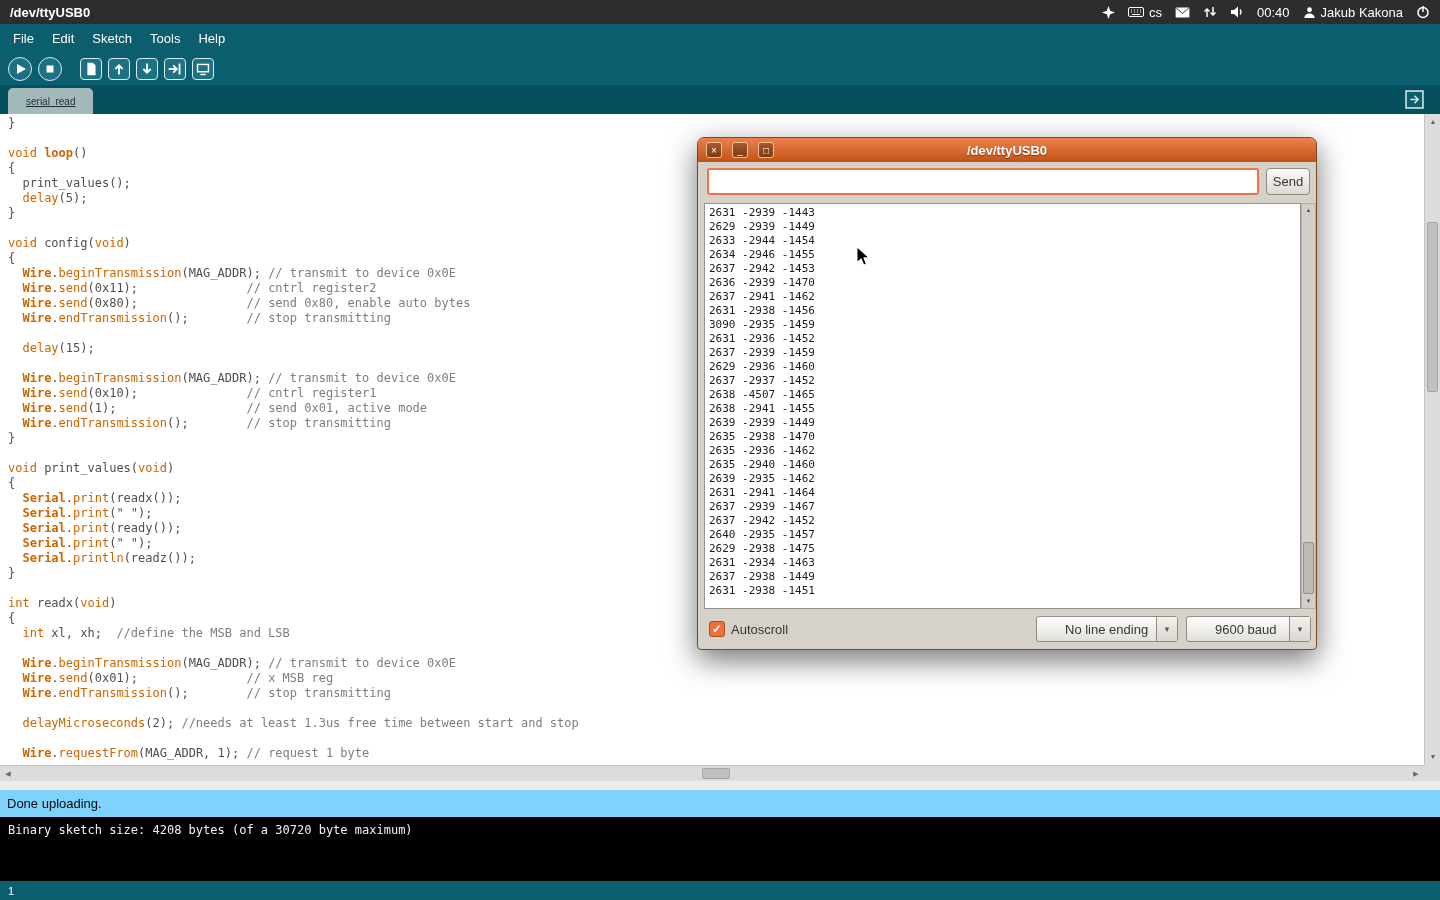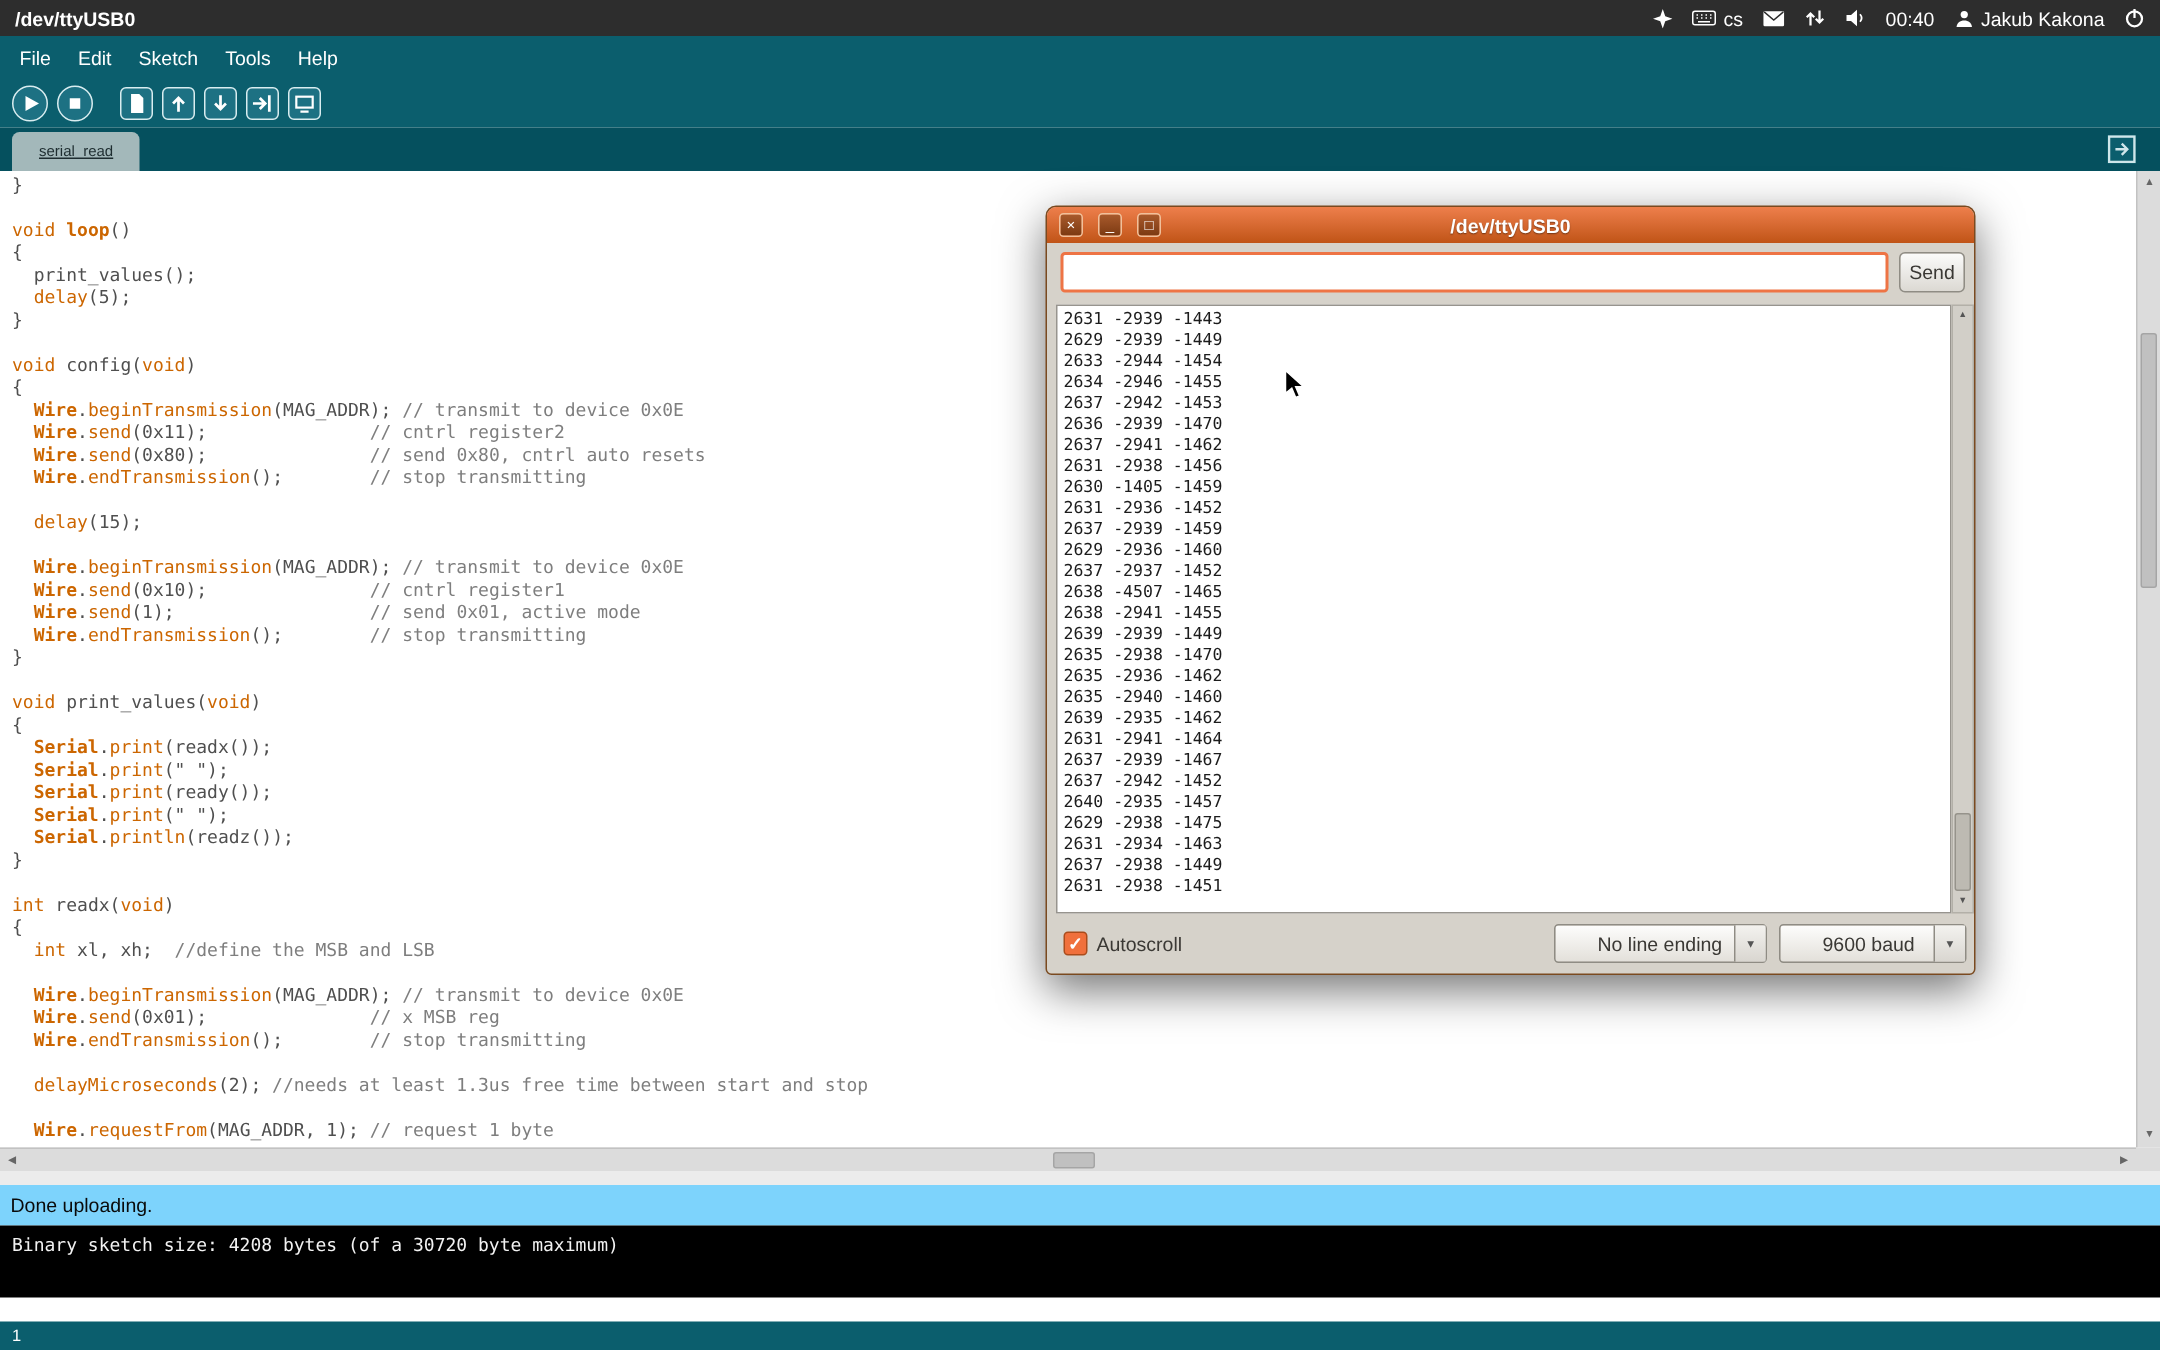--- a/index.html
+++ b/index.html
@@ -67,21 +67,21 @@
   .corner { position:absolute; top:765px; left:1424px; width:16px; height:16px;
             background:#dcdcdc; }
 
   .gap-strip { position:absolute; top:781px; left:0; width:1440px; height:9px;
                background:#ececec; }
 
   
   .status-bar { position:absolute; top:790px; left:0; width:1440px; height:27px;
                 background:#7dd3fc; color:#0a0a0a; display:flex; align-items:center;
                 padding-left:7px; font-size:13px; }
-  .console { position:absolute; top:817px; left:0; width:1440px; height:48px;
+  .console { position:absolute; top:817px; left:0; width:1440px; height:64px;
              background:#000; color:#f2f2f2; font-family:"DejaVu Sans Mono", monospace;
              font-size:12px; padding:6px 8px; }
   .footer { position:absolute; top:881px; left:0; width:1440px; height:19px;
             background:#0b5e6d; color:#fff; font-size:11px; display:flex;
             align-items:center; padding-left:8px; }
 
   
   .sm-window { position:absolute; left:697px; top:137px; width:620px; height:513px;
                background:#d6d2ca; border:1px solid #7a4a20;
                border-radius:7px 7px 4px 4px;
@@ -258,21 +258,21 @@
         <div class="code-line"><span class="kw">void</span> <span class="kwb">loop</span>()</div>
         <div class="code-line">{</div>
         <div class="code-line">  print_values();</div>
         <div class="code-line">  <span class="fn">delay</span>(5);</div>
         <div class="code-line">}</div>
         <div class="code-line"></div>
         <div class="code-line"><span class="kw">void</span> config(<span class="kw">void</span>)</div>
         <div class="code-line">{</div>
         <div class="code-line">  <span class="kwb">Wire</span>.<span class="fn">beginTransmission</span>(MAG_ADDR); <span class="cm">// transmit to device 0x0E</span></div>
         <div class="code-line">  <span class="kwb">Wire</span>.<span class="fn">send</span>(0x11);               <span class="cm">// cntrl register2</span></div>
-        <div class="code-line">  <span class="kwb">Wire</span>.<span class="fn">send</span>(0x80);               <span class="cm">// send 0x80, cntrl auto resets</span></div>
+        <div class="code-line">  <span class="kwb">Wire</span>.<span class="fn">send</span>(0x80);               <span class="cm">// send 0x80, enable auto bytes</span></div>
         <div class="code-line">  <span class="kwb">Wire</span>.<span class="fn">endTransmission</span>();        <span class="cm">// stop transmitting</span></div>
         <div class="code-line"></div>
         <div class="code-line">  <span class="fn">delay</span>(15);</div>
         <div class="code-line"></div>
         <div class="code-line">  <span class="kwb">Wire</span>.<span class="fn">beginTransmission</span>(MAG_ADDR); <span class="cm">// transmit to device 0x0E</span></div>
         <div class="code-line">  <span class="kwb">Wire</span>.<span class="fn">send</span>(0x10);               <span class="cm">// cntrl register1</span></div>
         <div class="code-line">  <span class="kwb">Wire</span>.<span class="fn">send</span>(1);                  <span class="cm">// send 0x01, active mode</span></div>
         <div class="code-line">  <span class="kwb">Wire</span>.<span class="fn">endTransmission</span>();        <span class="cm">// stop transmitting</span></div>
         <div class="code-line">}</div>
         <div class="code-line"></div>
@@ -338,21 +338,21 @@
     <button class="sm-send">Send</button>
     <div class="sm-text">
         <div class="sm-line">2631 -2939 -1443</div>
         <div class="sm-line">2629 -2939 -1449</div>
         <div class="sm-line">2633 -2944 -1454</div>
         <div class="sm-line">2634 -2946 -1455</div>
         <div class="sm-line">2637 -2942 -1453</div>
         <div class="sm-line">2636 -2939 -1470</div>
         <div class="sm-line">2637 -2941 -1462</div>
         <div class="sm-line">2631 -2938 -1456</div>
-        <div class="sm-line">2630 -1405 -1459</div>
+        <div class="sm-line">3090 -2935 -1459</div>
         <div class="sm-line">2631 -2936 -1452</div>
         <div class="sm-line">2637 -2939 -1459</div>
         <div class="sm-line">2629 -2936 -1460</div>
         <div class="sm-line">2637 -2937 -1452</div>
         <div class="sm-line">2638 -4507 -1465</div>
         <div class="sm-line">2638 -2941 -1455</div>
         <div class="sm-line">2639 -2939 -1449</div>
         <div class="sm-line">2635 -2938 -1470</div>
         <div class="sm-line">2635 -2936 -1462</div>
         <div class="sm-line">2635 -2940 -1460</div>

